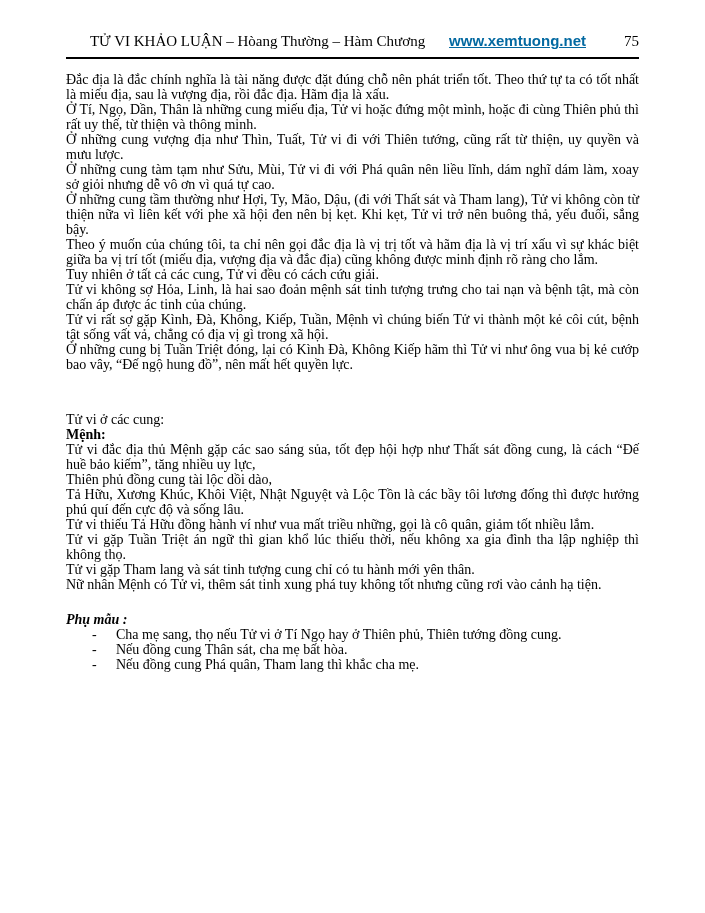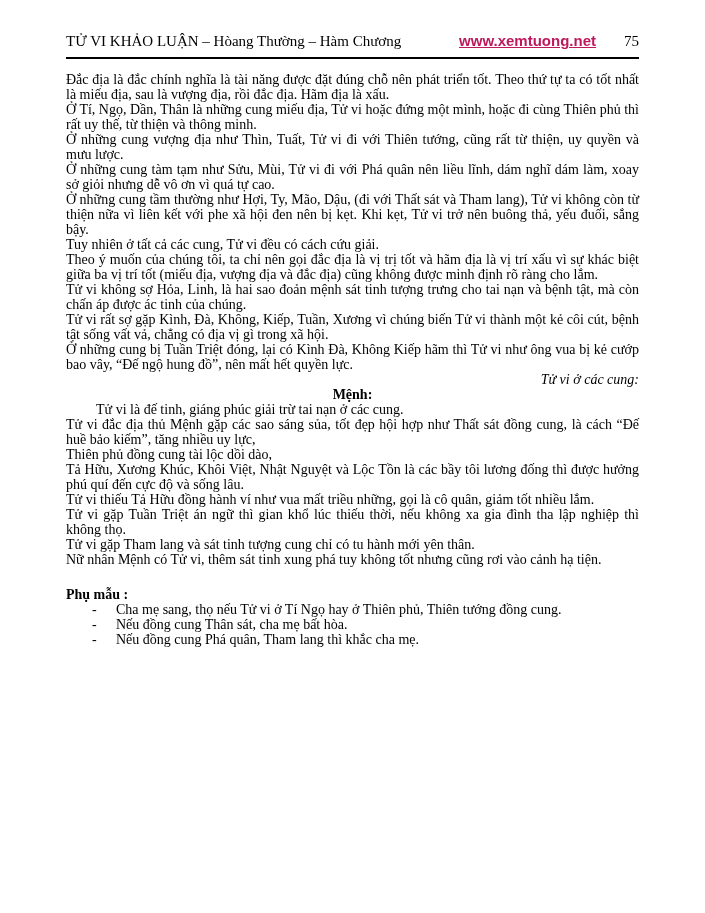--- a/index.html
+++ b/index.html
@@ -20,61 +20,63 @@
   }
   .header {
     display: flex;
     align-items: baseline;
     font-size: 15px;
     white-space: nowrap;
   }
   .header .title {
     flex: 1;
     font-family: "Liberation Serif", serif;
+    text-align: center;
   }
   .header .site-link {
     font-family: "Liberation Sans", sans-serif;
     font-weight: bold;
     font-size: 15px;
-    color: #be185d;
+    color: #0369a1;
     text-decoration: underline;
     cursor: pointer;
   }
   .header .pagenum {
-    margin-left: 28px;
+    margin-left: 38px;
     font-size: 15px;
   }
   .divider {
     margin-top: 7px;
     border-bottom: 2px solid #000000;
   }
   .content {
     margin-top: 13px;
     font-size: 14px;
     line-height: 15px;
     text-align: justify;
   }
   .content p.para {
     margin: 0;
   }
   p.para.italic {
-    font-style: italic;
-    text-align: right;
+    text-align: left;
+    margin-top: 40px;
   }
   p.para.bold {
     font-weight: bold;
-    text-align: center;
+    text-align: left;
   }
   p.para.indent {
     text-indent: 30px;
   }
   .section-heading {
     font-weight: bold;
     margin: 20px 0 0 0;
     text-align: left;
+    font-style: italic;
   }
   .bullet-list {
     text-align: left;
   }
   .bullet-item {
     display: flex;
     align-items: baseline;
     padding-left: 26px;
   }
   .bullet-item .bullet-marker {
@@ -98,28 +100,27 @@
 
   <div class="divider"></div>
 
   <div class="content">
     <div>
         <p class="para normal">Đắc địa là đắc chính nghĩa là tài năng được đặt đúng chỗ nên phát triển tốt. Theo thứ tự ta có tốt nhất là miếu địa, sau là vượng địa, rồi đắc địa. Hãm địa là xấu.</p>
         <p class="para normal">Ở Tí, Ngọ, Dần, Thân là những cung miếu địa, Tử vi hoặc đứng một mình, hoặc đi cùng Thiên phủ thì rất uy thế, từ thiện và thông minh.</p>
         <p class="para normal">Ở những cung vượng địa như Thìn, Tuất, Tử vi đi với Thiên tướng, cũng rất từ thiện, uy quyền và mưu lược.</p>
         <p class="para normal">Ở những cung tàm tạm như Sửu, Mùi, Tử vi đi với Phá quân nên liều lĩnh, dám nghĩ dám làm, xoay sở giỏi nhưng dễ vô ơn vì quá tự cao.</p>
         <p class="para normal">Ở những cung tầm thường như Hợi, Ty, Mão, Dậu, (đi với Thất sát và Tham lang), Tử vi không còn từ thiện nữa vì liên kết với phe xã hội đen nên bị kẹt. Khi kẹt, Tử vi trở  nên buông thả, yếu đuối, sắng bậy.</p>
+        <p class="para normal">Theo ý muốn của chúng tôi, ta chỉ nên gọi đắc địa là vị trị tốt và hãm địa là vị trí xấu vì sự khác biệt giữa ba vị trí tốt (miếu địa, vượng địa và đắc địa) cũng không được minh định rõ ràng cho lắm.</p>
         <p class="para normal">Tuy nhiên ở tất cả các cung, Tử vi đều có cách cứu giải.</p>
-        <p class="para normal">Theo ý muốn của chúng tôi, ta chỉ nên gọi đắc địa là vị trị tốt và hãm địa là vị trí xấu vì sự khác biệt giữa ba vị trí tốt (miếu địa, vượng địa và đắc địa) cũng không được minh định rõ ràng cho lắm.</p>
         <p class="para normal">Tử vi không sợ Hỏa, Linh, là hai sao đoản mệnh sát tinh tượng trưng cho tai nạn và bệnh tật, mà còn chấn áp được ác tinh của chúng.</p>
-        <p class="para normal">Tử vi rất sợ gặp Kình, Đà, Không, Kiếp, Tuần, Xương vì chúng biến Tử vi thành một kẻ côi cút, bệnh tật sống vất vả, chẳng có địa vị gì trong xã hội.</p>
+        <p class="para normal">Tử vi rất sợ gặp Kình, Đà, Không, Kiếp, Tuần, Mệnh vì chúng biến Tử vi thành một kẻ côi cút, bệnh tật sống vất vả, chẳng có địa vị gì trong xã hội.</p>
         <p class="para normal">Ở những cung bị Tuần Triệt đóng, lại có Kình Đà, Không Kiếp hãm thì Tử vi như ông vua bị kẻ cướp bao vây, “Đế ngộ hung đồ”, nên mất hết quyền lực.</p>
         <p class="para italic">Tử vi ở các cung:</p>
         <p class="para bold">Mệnh:</p>
-        <p class="para indent">Tử vi là đế tinh, giáng phúc giải trừ tai nạn ở các cung.</p>
         <p class="para normal">Tử vi đắc địa thủ Mệnh gặp các sao sáng sủa, tốt đẹp hội hợp như Thất sát đồng cung, là cách “Đế huề bảo kiếm”, tăng nhiều uy lực,</p>
         <p class="para normal">Thiên phủ đồng cung tài lộc dồi dào,</p>
         <p class="para normal">Tả Hữu, Xương Khúc, Khôi Việt, Nhật Nguyệt và Lộc Tồn là các bầy tôi lương đống thì được hưởng phú quí đến cực độ và sống lâu.</p>
         <p class="para normal">Tử vi thiếu Tả Hữu đồng hành ví như vua mất triều những, gọi là cô quân, giảm tốt nhiều lắm.</p>
         <p class="para normal">Tử vi gặp Tuần Triệt án ngữ thì gian khổ lúc thiếu thời, nếu không xa gia đình tha lập nghiệp thì không thọ.</p>
         <p class="para normal">Tử vi gặp Tham lang và sát tinh tượng cung chỉ có tu hành mới yên thân.</p>
         <p class="para normal">Nữ nhân Mệnh có Tử vi, thêm sát tinh xung phá tuy không tốt nhưng cũng rơi vào cảnh hạ tiện.</p>
       </div>
 
     <p class="section-heading">Phụ mẫu :</p>

